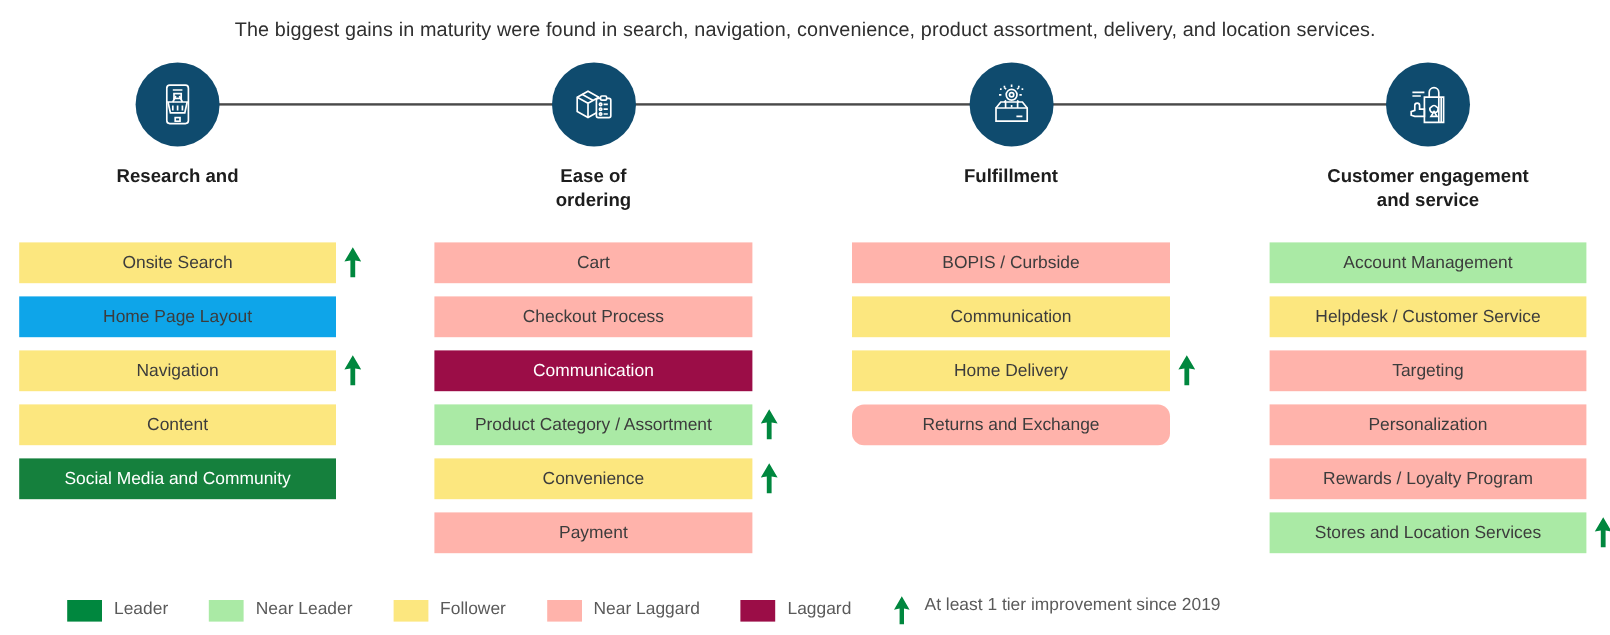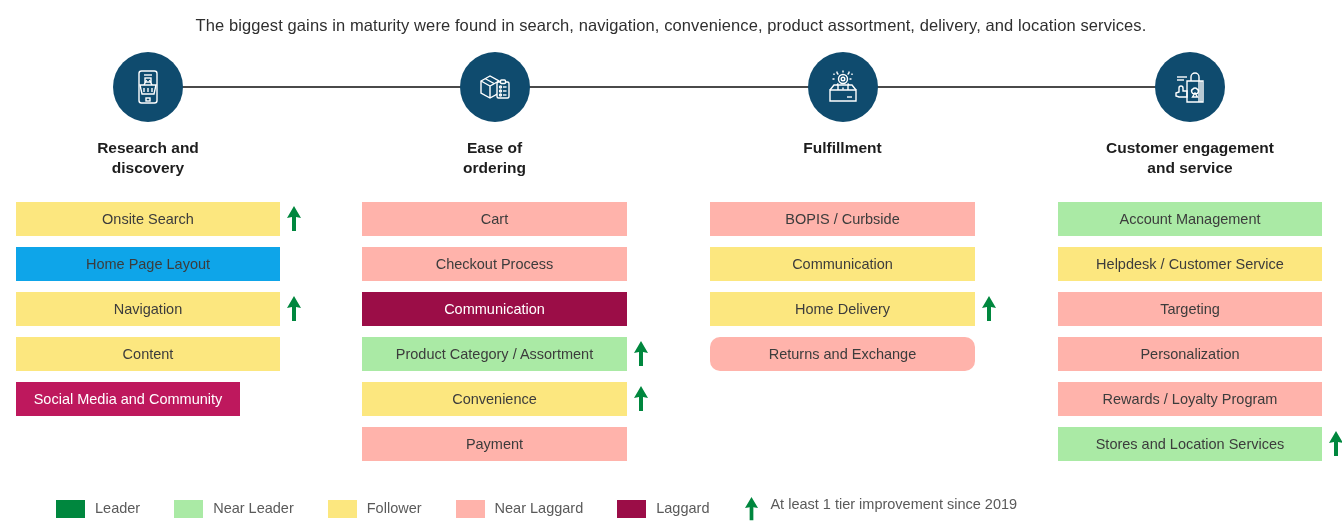--- a/index.html
+++ b/index.html
@@ -150,21 +150,20 @@
       <path d="M12 18 h16 l-2 9 h-12 z"></path>
       <path d="M16 18 l2.5-5 M24 18 l-2.5-5"></path>
       <rect x="17" y="11" width="6" height="4"></rect>
       <line x1="16" y1="21" x2="16" y2="25"></line>
       <line x1="20" y1="21" x2="20" y2="25"></line>
       <line x1="24" y1="21" x2="24" y2="25"></line>
     </svg>
         </div></div>
       <div class="col-title">
         <div>Research and</div>
-        <div>discovery</div>
       </div>
       <div class="bars" style="width: 264px;">
         <div class="bar-row">
           <div class="bar" style="background: rgb(252, 231, 127); width: 264px;">Onsite Search</div>
           <div class="arrow" style="left: 269px;">
   <svg viewBox="0 0 18 28" width="100%" height="100%">
     <path d="M9 1 L16 13 L11 12 L11 26 L7 26 L7 12 L2 13 Z" fill="#00873e"></path>
   </svg></div>
         </div>
         <div class="bar-row">
@@ -174,21 +173,21 @@
           <div class="bar" style="background: rgb(252, 231, 127); width: 264px;">Navigation</div>
           <div class="arrow" style="left: 269px;">
   <svg viewBox="0 0 18 28" width="100%" height="100%">
     <path d="M9 1 L16 13 L11 12 L11 26 L7 26 L7 12 L2 13 Z" fill="#00873e"></path>
   </svg></div>
         </div>
         <div class="bar-row">
           <div class="bar" style="background: rgb(252, 231, 127); width: 264px;">Content</div>
         </div>
         <div class="bar-row">
-          <div class="bar dark-text" style="background: #be185d; width: 224px;">Social Media and Community</div>
+          <div class="bar dark-text" style="background: #15803d; width: 264px;">Social Media and Community</div>
         </div>
       </div>
     </div>
     <div class="column" style="left: 362px; width: 265px;">
       <div class="col-head"><div class="circle">
     <svg width="40" height="40" viewBox="0 0 40 40" fill="none" stroke="#ffffff" stroke-width="1.4">
       <path d="M6 14 l9-5 9 5 v12 l-9 5 -9-5 z"></path>
       <path d="M6 14 l9 5 9-5 M15 19 v12"></path>
       <path d="M10 11.5 l9 5"></path>
       <rect x="22" y="15" width="12" height="16" rx="1.5" fill="#0f4b6e"></rect>

